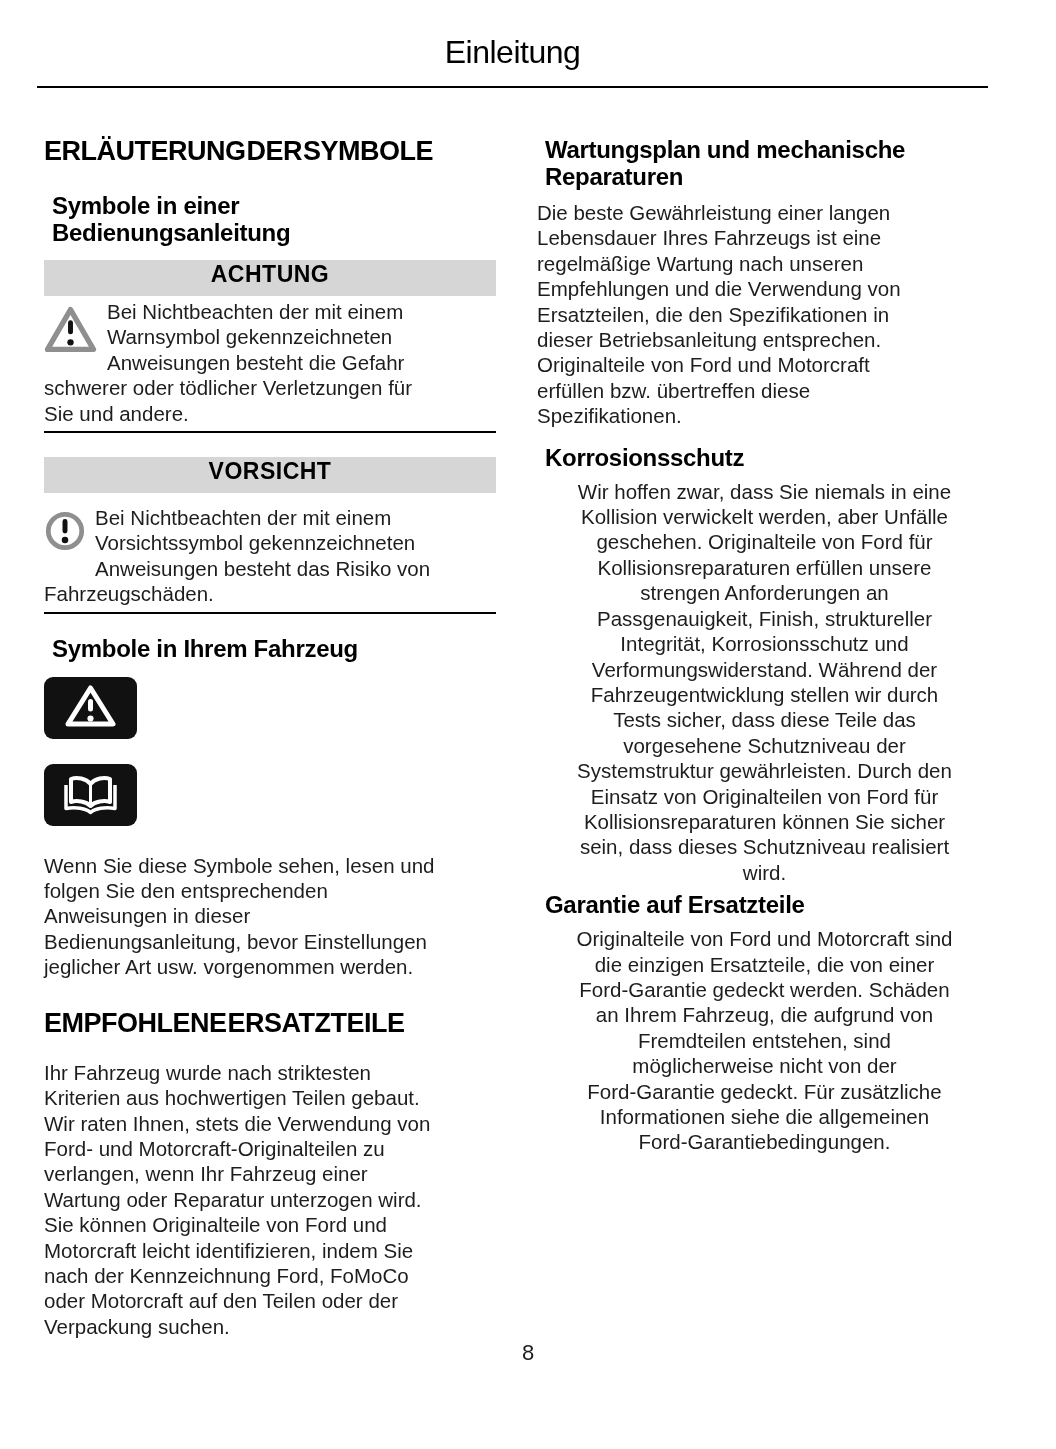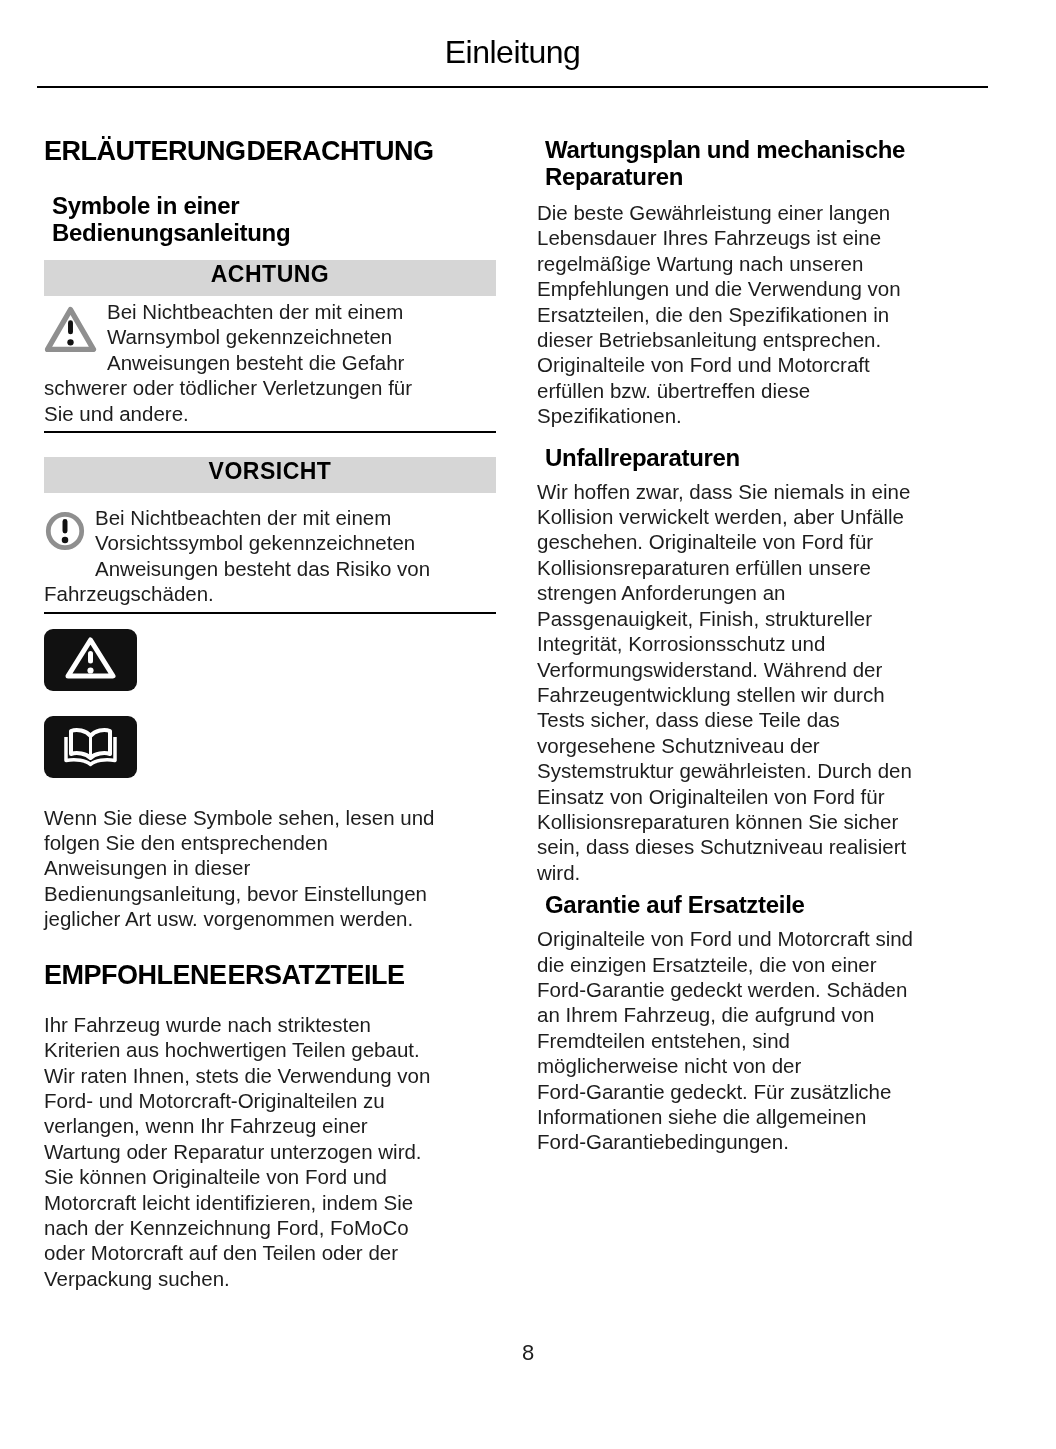--- a/index.html
+++ b/index.html
@@ -32,36 +32,36 @@
   .pre{white-space:pre-line;}
   .rule{height:2px;background:#000;}
   .float-icon{float:left;box-sizing:border-box;}
   .float-achtung{width:63px;height:74px;padding-top:6px;}
   .float-vorsicht{width:51px;height:74px;padding-top:5px;}
   .tile{display:block;}
   .mt6{margin-top:6px;}  .mt10{margin-top:10px;} .mt14{margin-top:14px;}
   .mt3{margin-top:3px;}  .mt26{margin-top:26px;} .mt24{margin-top:24px;}
   .mt12{margin-top:12px;}.mt5{margin-top:5px;}   .mt21{margin-top:21px;}
   .mt15{margin-top:15px;}.mt23{margin-top:23px;} .mt28{margin-top:28px;}
-  .mt22{margin-top:22px;}.mt9{margin-top:3px;}
+  .mt22{margin-top:22px;}.mt9{margin-top:3px;text-align:center;}
   .page-number{
     position:absolute;top:1340px;left:0;width:1056px;text-align:center;
     font-size:22px;color:#1d1d1d;
   }
   .clearfix::after{content:"";display:block;clear:both;}
 </style>
 </head>
 <body>
 
 <div class="page-title">Einleitung</div>
 <div class="title-rule"></div>
 
 <div class="col col-left">
 
-  <h1 class="h-caps mt6">ERLÄUTERUNG DER ACHTUNG</h1>
+  <h1 class="h-caps mt6">ERLÄUTERUNG DER SYMBOLE</h1>
 
   <h2 class="h-sub mt26">Symbole in einer
 Bedienungsanleitung</h2>
 
   <div class="banner mt14"><span>ACHTUNG</span></div>
 
   <div class="body-text mt3 clearfix"><span class="float-icon float-achtung"><svg width="53" height="49" viewBox="0 0 60 55">
           <path d="M30 5 L56 50 L4 50 Z" fill="none" stroke="#8f8f8f" stroke-width="6" stroke-linejoin="round"></path>
           <rect x="27.2" y="17" width="5.6" height="16" rx="2.8" fill="#111"></rect>
           <circle cx="30" cy="42" r="3.6" fill="#111"></circle>
@@ -79,20 +79,21 @@
           <circle cx="22" cy="22" r="17.5" fill="none" stroke="#8f8f8f" stroke-width="5"></circle>
           <rect x="19.4" y="9.5" width="5.2" height="15" rx="2.6" fill="#111"></rect>
           <circle cx="22" cy="31.5" r="3.4" fill="#111"></circle>
         </svg></span><span class="pre">Bei Nichtbeachten der mit einem
 Vorsichtssymbol gekennzeichneten
 Anweisungen besteht das Risiko von
 Fahrzeugschäden.</span></div>
 
   <div class="rule mt5"></div>
 
+  <h2 class="h-sub mt21">Symbole in Ihrem Fahrzeug</h2>
 
   <span class="tile mt15"><svg width="93" height="62" viewBox="0 0 93 62">
         <rect width="93" height="62" rx="9" fill="#111"></rect>
         <path d="M46.5 11 L69 47 L24 47 Z" fill="none" stroke="#fff" stroke-width="5" stroke-linejoin="round"></path>
         <rect x="44" y="22" width="5" height="12.5" rx="2.5" fill="#fff"></rect>
         <circle cx="46.5" cy="41.5" r="3.1" fill="#fff"></circle>
       </svg></span>
 
   <span class="tile mt21"><svg width="93" height="62" viewBox="0 0 93 62">
         <rect width="93" height="62" rx="9" fill="#111"></rect>
@@ -130,21 +131,21 @@
   <p class="body-text pre mt10">Die beste Gewährleistung einer langen
 Lebensdauer Ihres Fahrzeugs ist eine
 regelmäßige Wartung nach unseren
 Empfehlungen und die Verwendung von
 Ersatzteilen, die den Spezifikationen in
 dieser Betriebsanleitung entsprechen.
 Originalteile von Ford und Motorcraft
 erfüllen bzw. übertreffen diese
 Spezifikationen.</p>
 
-  <h2 class="h-sub mt15">Unfallreparaturen</h2>
+  <h2 class="h-sub mt15">Korrosionsschutz</h2>
   <p class="body-text pre mt9">Wir hoffen zwar, dass Sie niemals in eine
 Kollision verwickelt werden, aber Unfälle
 geschehen. Originalteile von Ford für
 Kollisionsreparaturen erfüllen unsere
 strengen Anforderungen an
 Passgenauigkeit, Finish, struktureller
 Integrität, Korrosionsschutz und
 Verformungswiderstand. Während der
 Fahrzeugentwicklung stellen wir durch
 Tests sicher, dass diese Teile das

